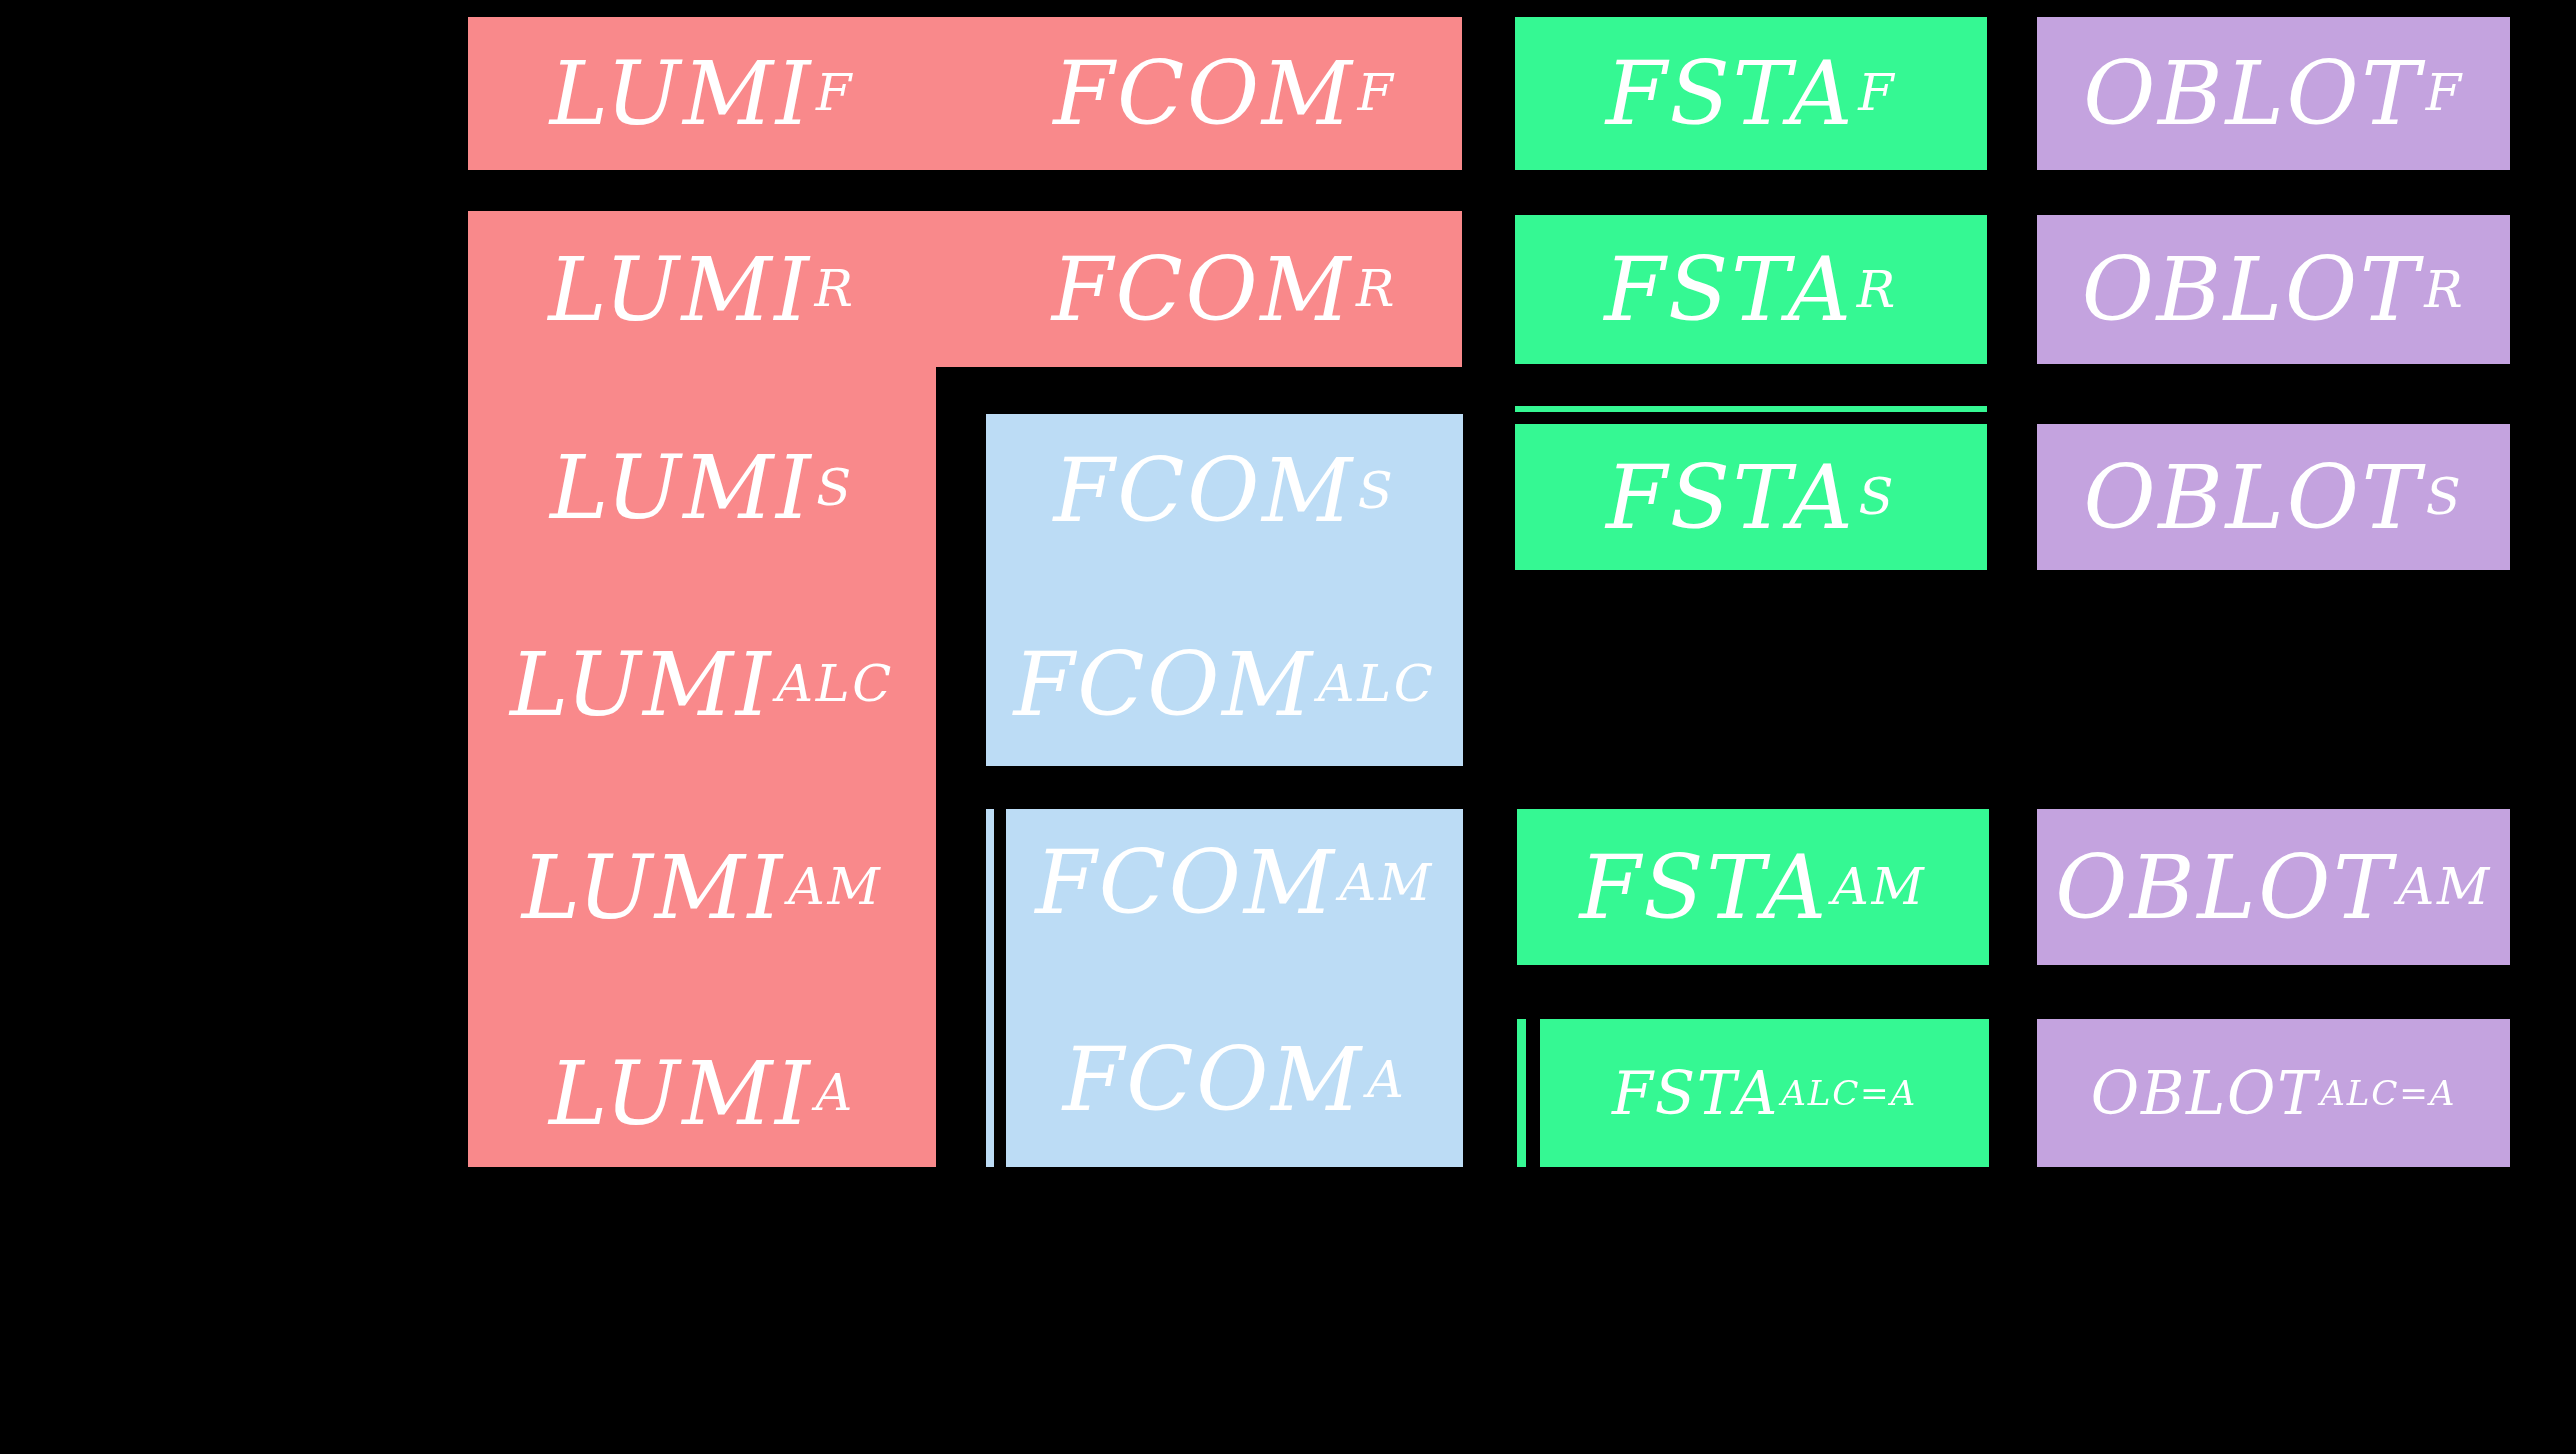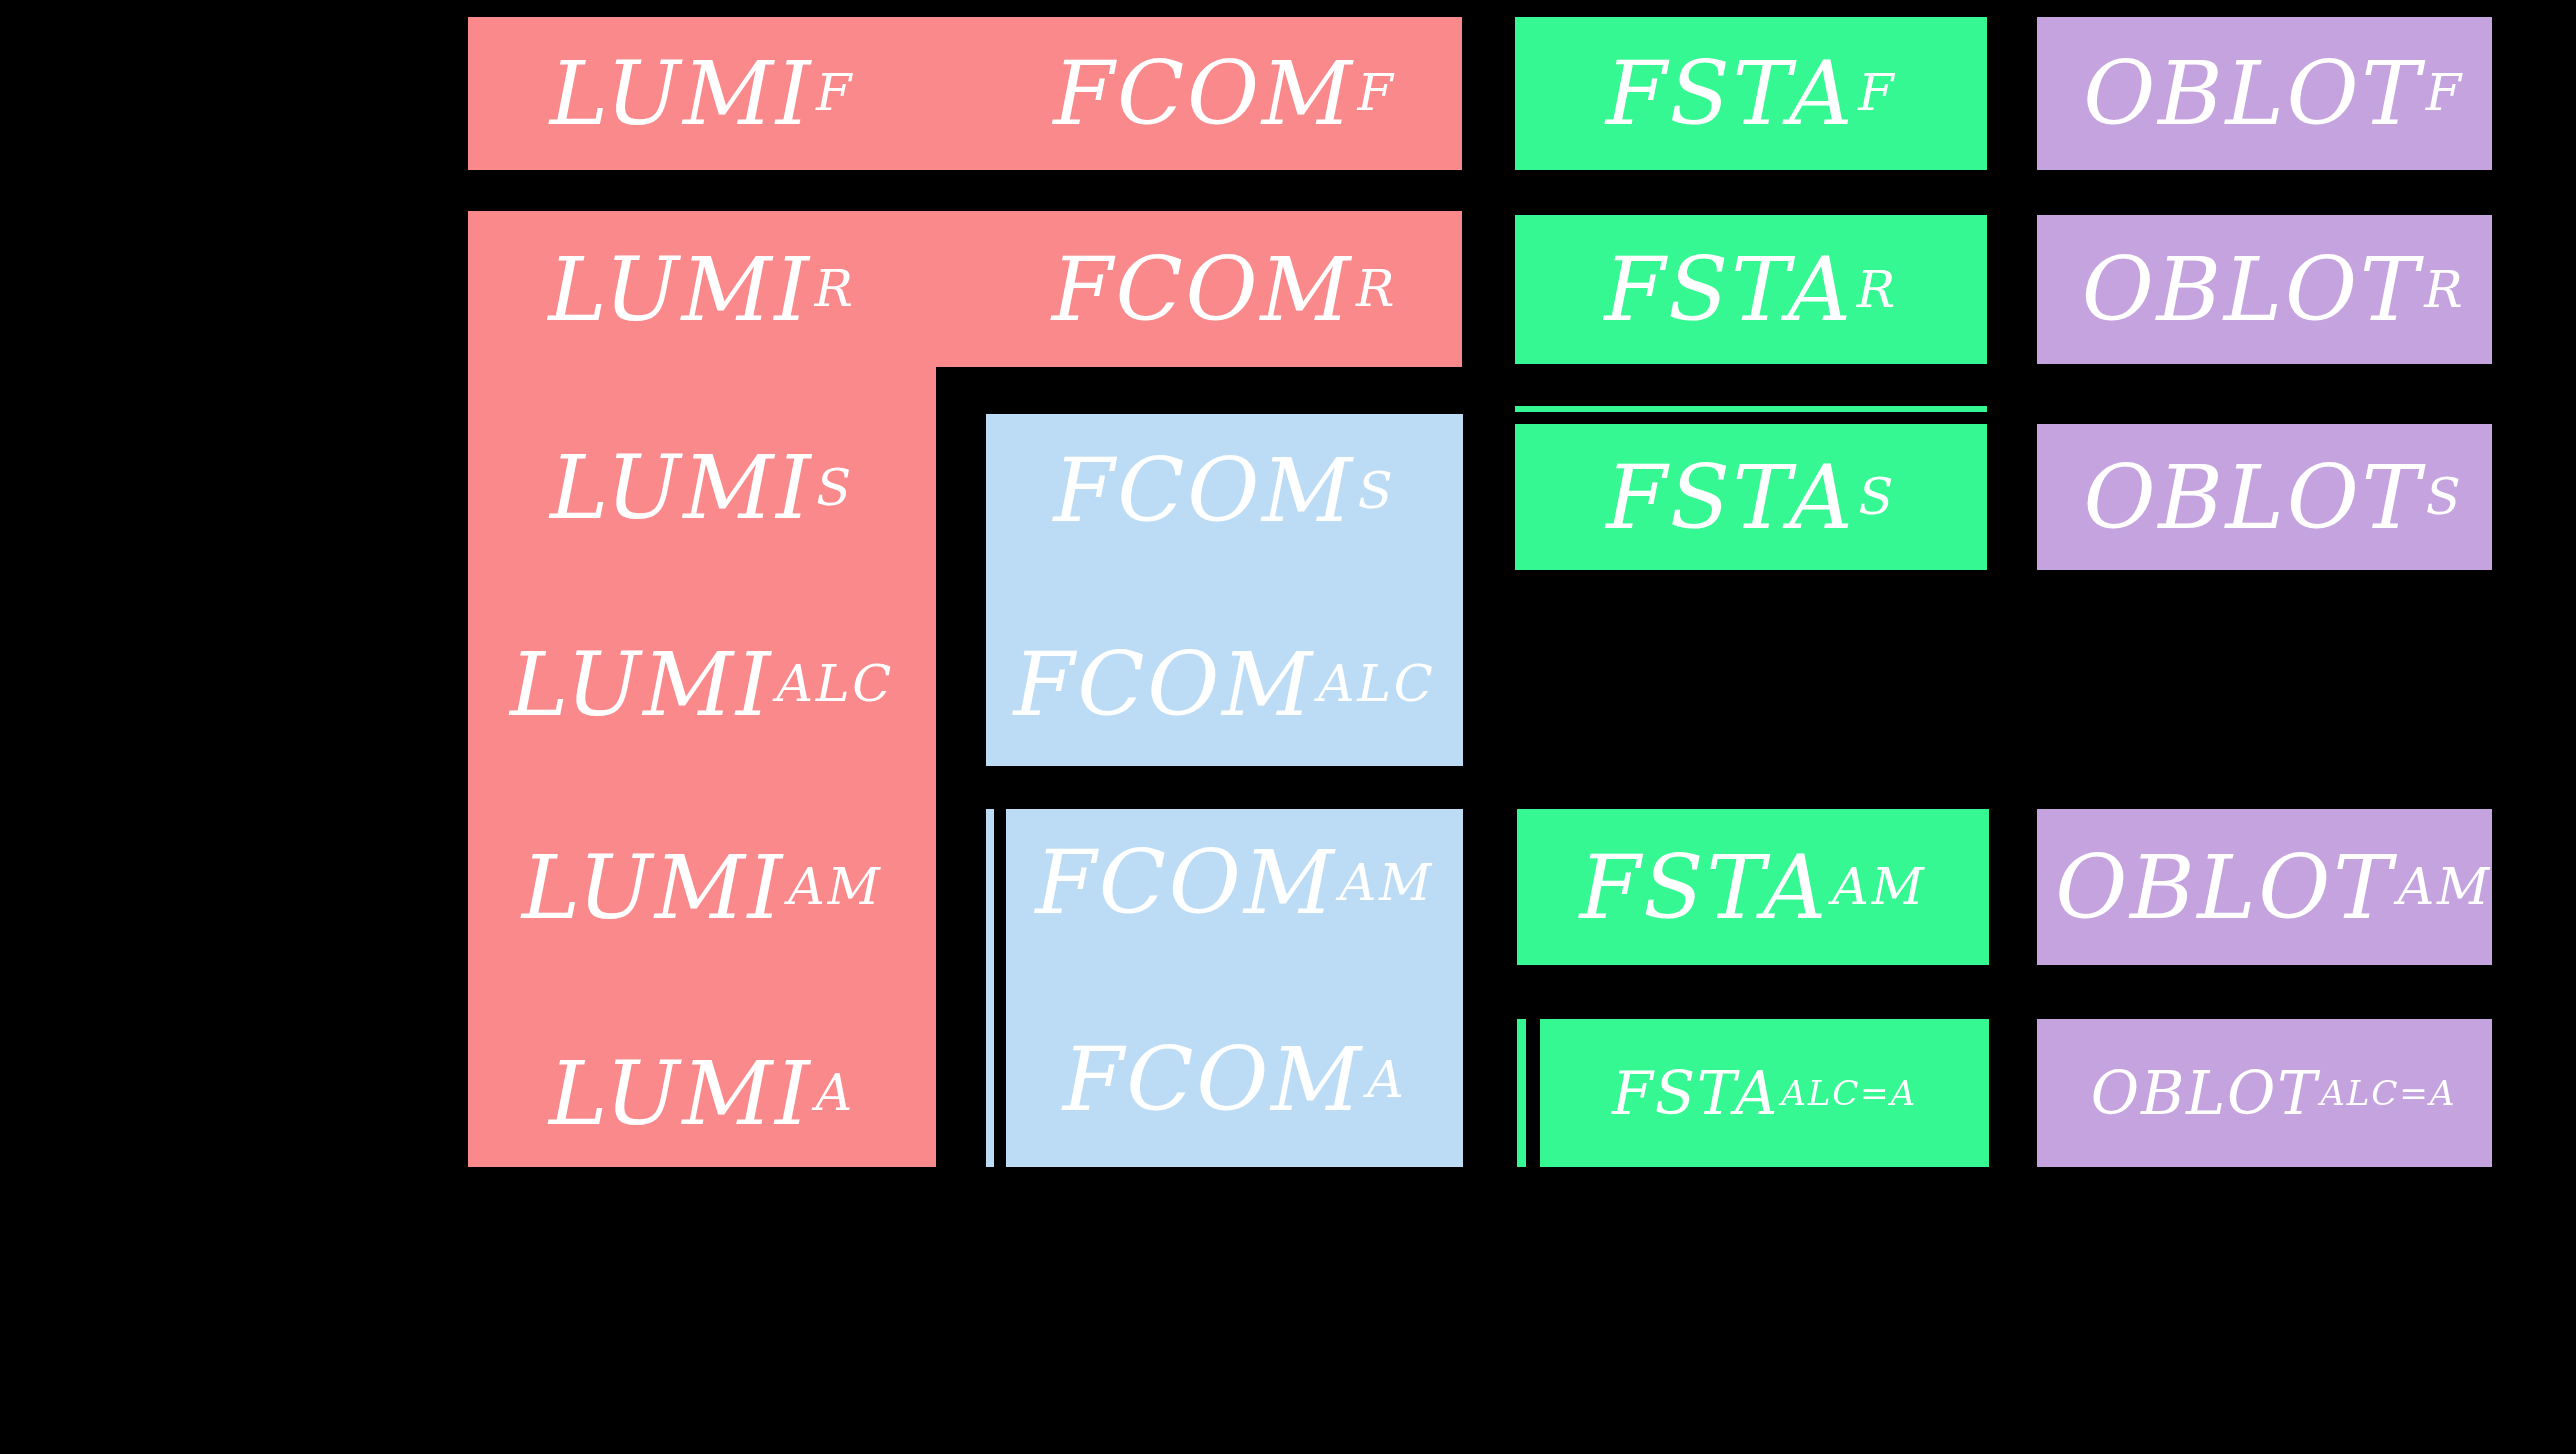--- a/index.html
+++ b/index.html
@@ -7,20 +7,21 @@
     padding: 0;
     background: #000000;
   }
   .stage {
     position: relative;
     width: 2492px;
     height: 1454px;
     background: #000000;
     overflow: hidden;
     font-family: "DejaVu Serif", serif;
+    padding-left: 20px;
   }
   .region {
     position: absolute;
   }
   .lumi   { background: #F9898B; }
   .fcom   { background: #BCDCF5; }
   .fsta   { background: #35F893; }
   .oblot  { background: #C4A3DF; }
 
   .label {

